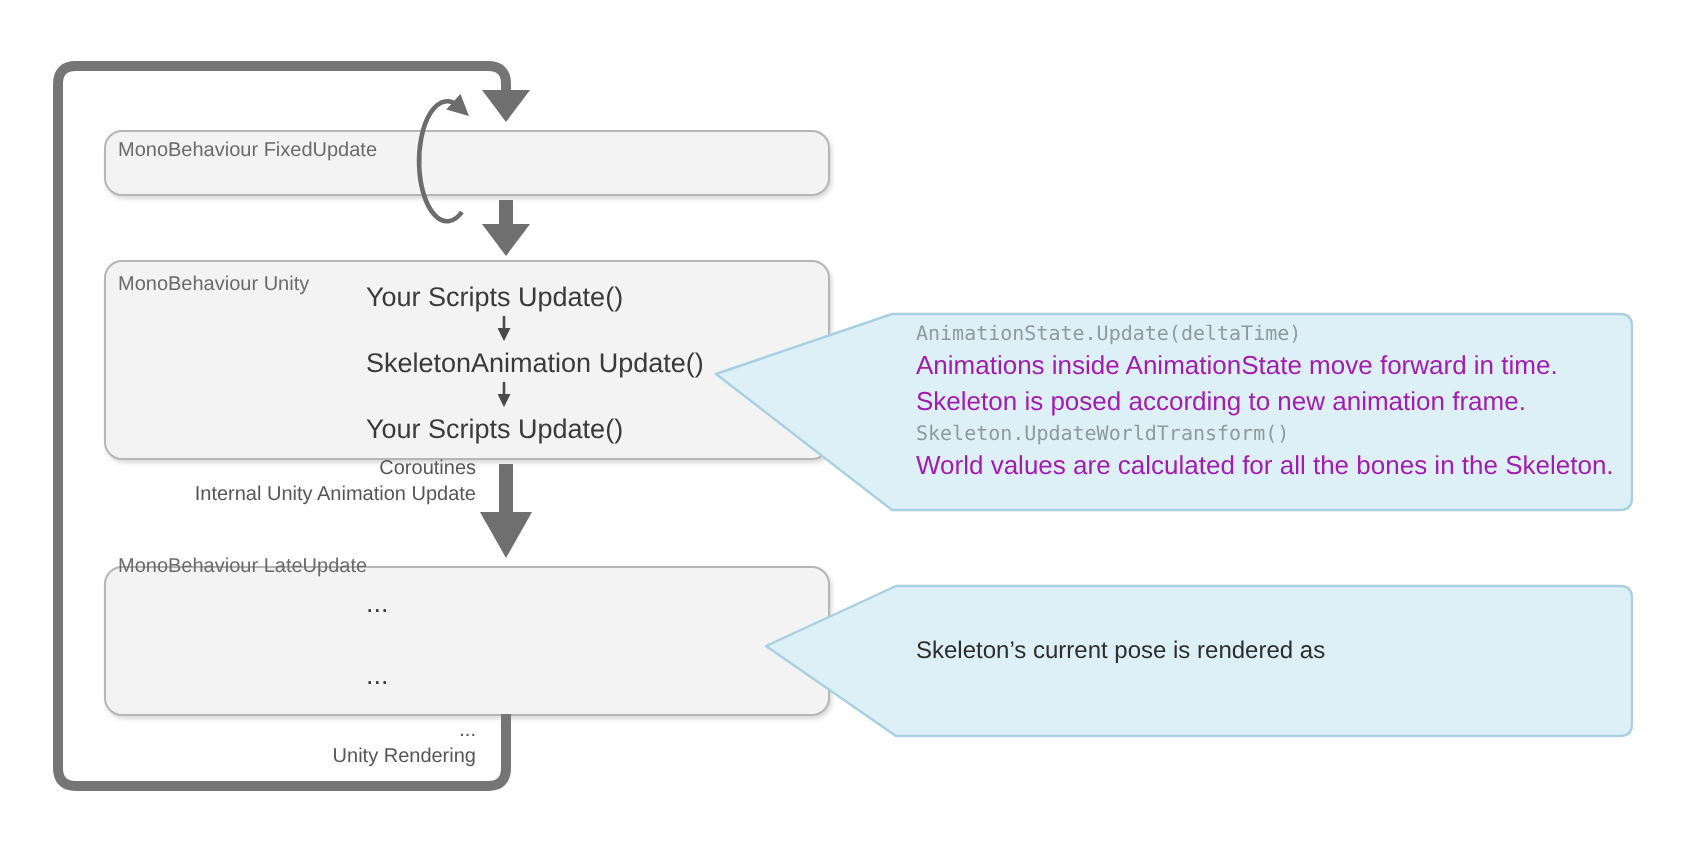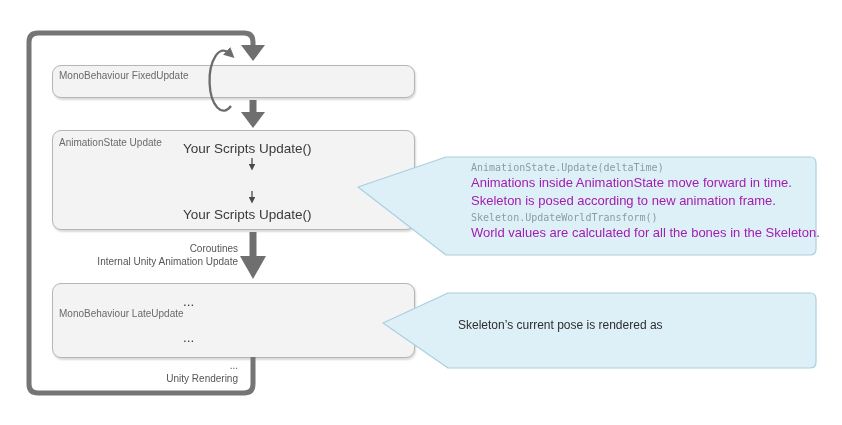--- a/index.html
+++ b/index.html
@@ -65,39 +65,40 @@
 
     <path d="M 383 323 L 448 293 L 810 293 Q 816 293 816 299 L 816 362 Q 816 368 810 368 L 448 368 Z" fill="#def0f7" stroke="#a9cfe0" stroke-width="1.2" stroke-linejoin="round"></path>
   </svg>
 
   <div class="layer texts">
 
     <div class="txt boxlabel" style="left:59px;top:70px;">
       <div>MonoBehaviour FixedUpdate</div>
     </div>
 
-    <div class="txt boxlabel" style="left:59px;top:137px;">AnimationState Update</div>
+    <div class="txt boxlabel" style="left:59px;top:137px;">MonoBehaviour Unity</div>
     <div class="txt step" style="left:183px;top:141px;">Your Scripts Update()</div>
+    <div class="txt step" style="left:183px;top:174px;">SkeletonAnimation Update()</div>
     <div class="txt step" style="left:183px;top:207px;">Your Scripts Update()</div>
 
-    <div class="txt annot" style="top:242px;">
+    <div class="txt annot" style="top:228px;">
       <div>Coroutines</div>
       <div>Internal Unity Animation Update</div>
     </div>
 
-    <div class="txt boxlabel" style="left:59px;top:308px;">MonoBehaviour LateUpdate</div>
+    <div class="txt boxlabel" style="left:59px;top:278px;">MonoBehaviour LateUpdate</div>
     <div class="txt step" style="left:183px;top:294px;">...</div>
     <div class="txt step" style="left:183px;top:330px;">...</div>
 
     <div class="txt annot" style="top:360px;line-height:12.5px;">
       <div>...</div>
       <div>Unity Rendering</div>
     </div>
 
-    <div class="txt" style="left:471px;top:161px;width:352px;white-space:nowrap;">
+    <div class="txt" style="left:458px;top:161px;width:352px;white-space:nowrap;">
       <div class="co-code">AnimationState.Update(deltaTime)</div>
       <div class="co-desc">Animations inside AnimationState move forward in time.</div>
       <div class="co-desc">Skeleton is posed according to new animation frame.</div>
       <div class="co-code">Skeleton.UpdateWorldTransform()</div>
       <div class="co-desc">World values are calculated for all the bones in the Skeleton.</div>
     </div>
 
     <div class="txt" style="left:458px;top:317px;white-space:nowrap;">
       <div class="co2-line">Skeleton’s current pose is rendered as</div>
     </div>

